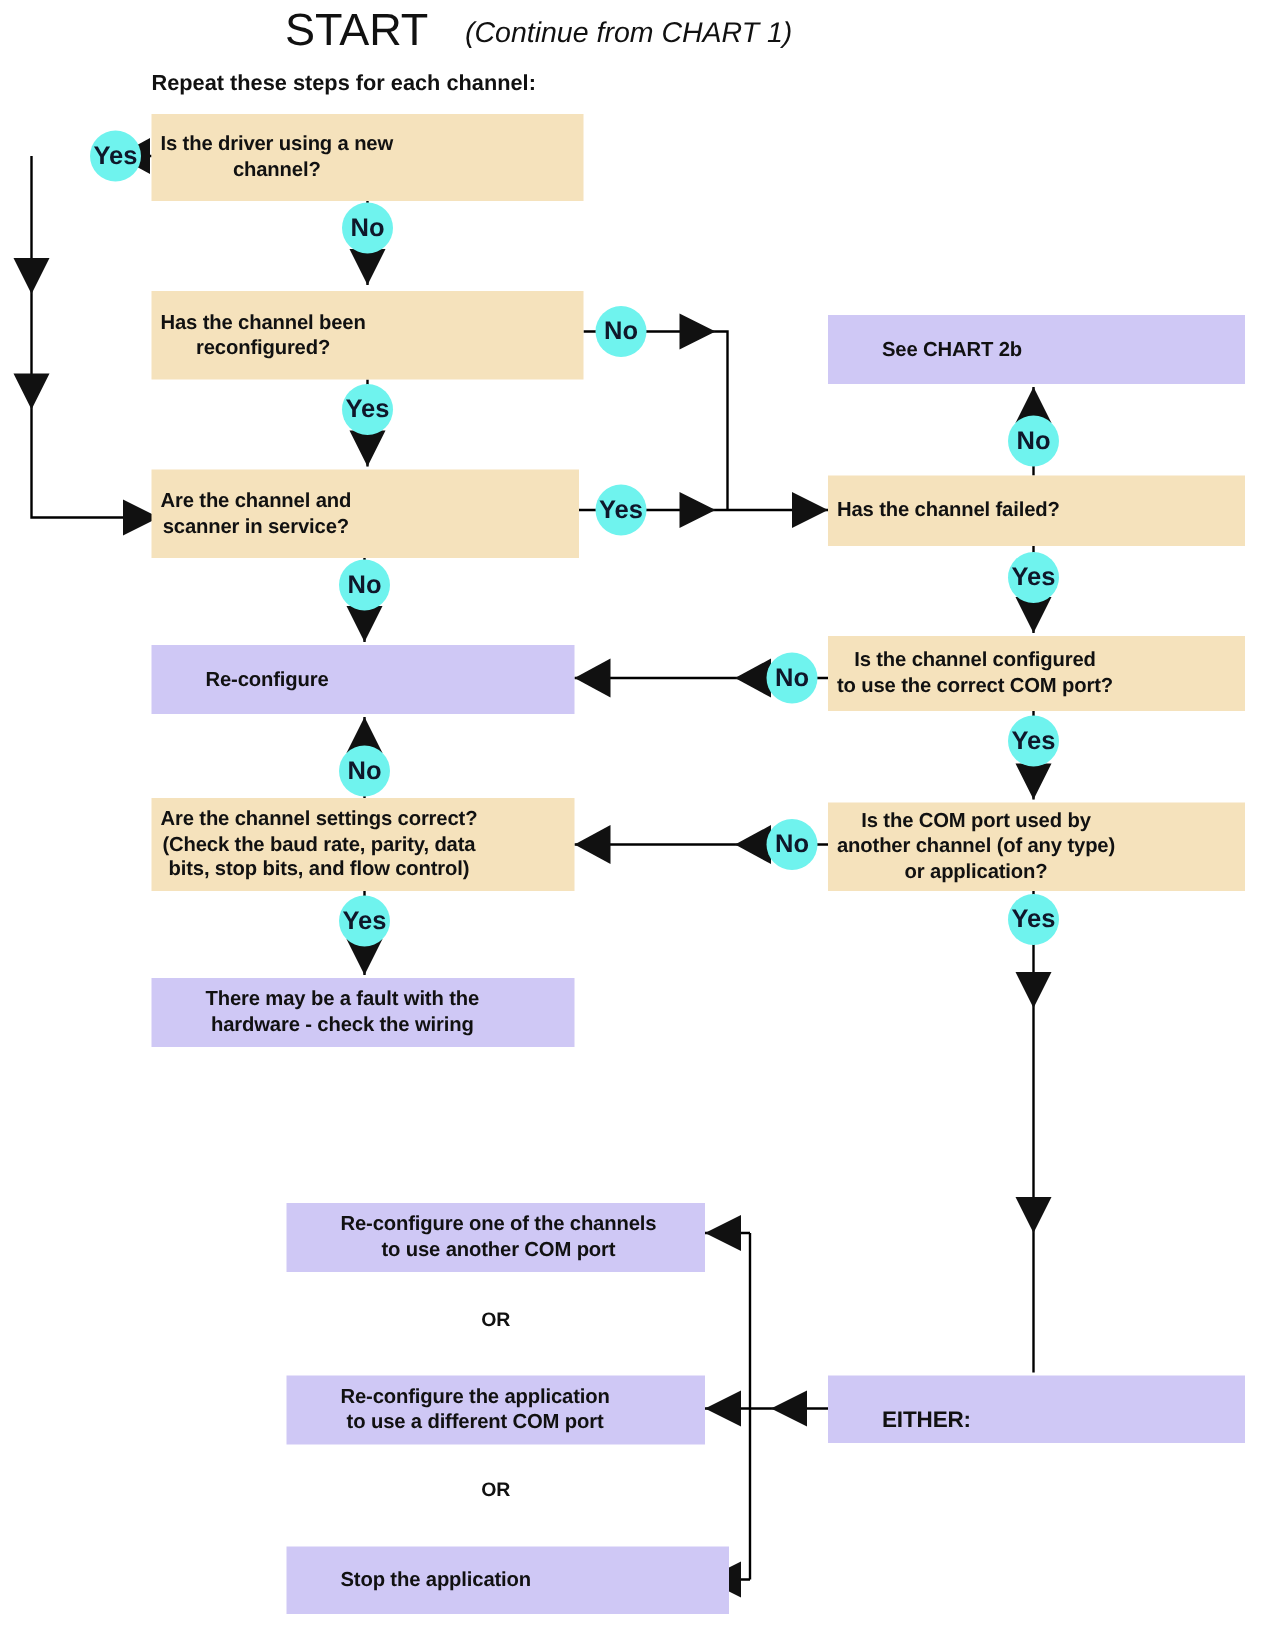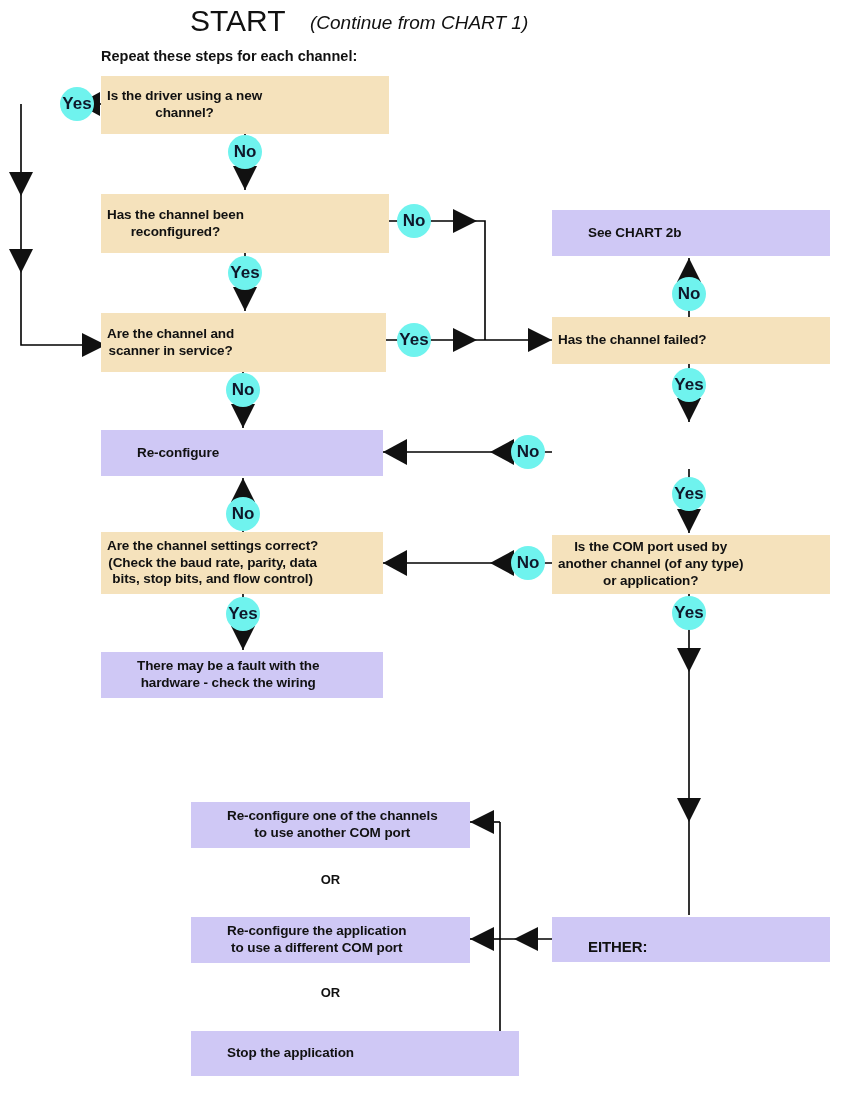--- a/index.html
+++ b/index.html
@@ -175,20 +175,26 @@
   </div>
 
   <div class="node process" style="left:552px;top:210px;width:278px;height:46px;">
     <span class="lbl">See CHART 2b</span>
   </div>
 
   <div class="node decision" style="left:552px;top:317px;width:278px;height:47px;">
     <span class="lbl">Has the channel failed?</span>
   </div>
 
+  <div class="node decision" style="left:552px;top:424px;width:278px;height:50px;">
+    <div>
+      <span class="lbl">Is the channel configured</span><br>
+      <span class="lbl">to use the correct COM port?</span>
+    </div>
+  </div>
 
   <div class="node decision" style="left:552px;top:535px;width:278px;height:59px;">
     <div>
       <span class="lbl">Is the COM port used by</span><br>
       <span class="lbl">another channel (of any type)</span><br>
       <span class="lbl">or application?</span>
     </div>
   </div>
 
   <div class="node process" style="left:552px;top:917px;width:278px;height:45px;">
@@ -202,21 +208,21 @@
     </div>
   </div>
 
   <div class="node process" style="left:191px;top:917px;width:279px;height:46px;">
     <div>
       <span class="lbl">Re-configure the application</span><br>
       <span class="lbl">to use a different COM port</span>
     </div>
   </div>
 
-  <div class="node process" style="left:191px;top:1031px;width:328px;height:45px;">
+  <div class="node process" style="left:191px;top:1031px;width:295px;height:45px;">
     <span class="lbl">Stop the application</span>
   </div>
 
   <div class="plain-text or-lbl" style="left:191px;top:872px;width:279px;">OR</div>
   <div class="plain-text or-lbl" style="left:191px;top:985px;width:279px;">OR</div>
 
   <div class="label-circle" style="left:60px;top:87px;">Yes</div>
   <div class="label-circle" style="left:228px;top:135px;">No</div>
 
   <div class="label-circle" style="left:397px;top:204px;">No</div>

